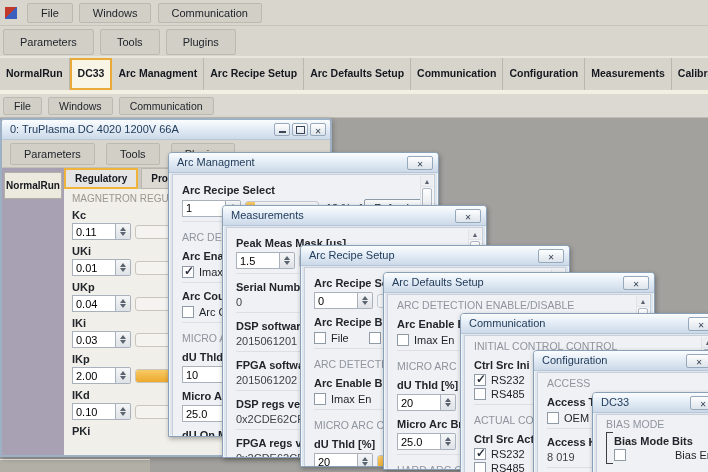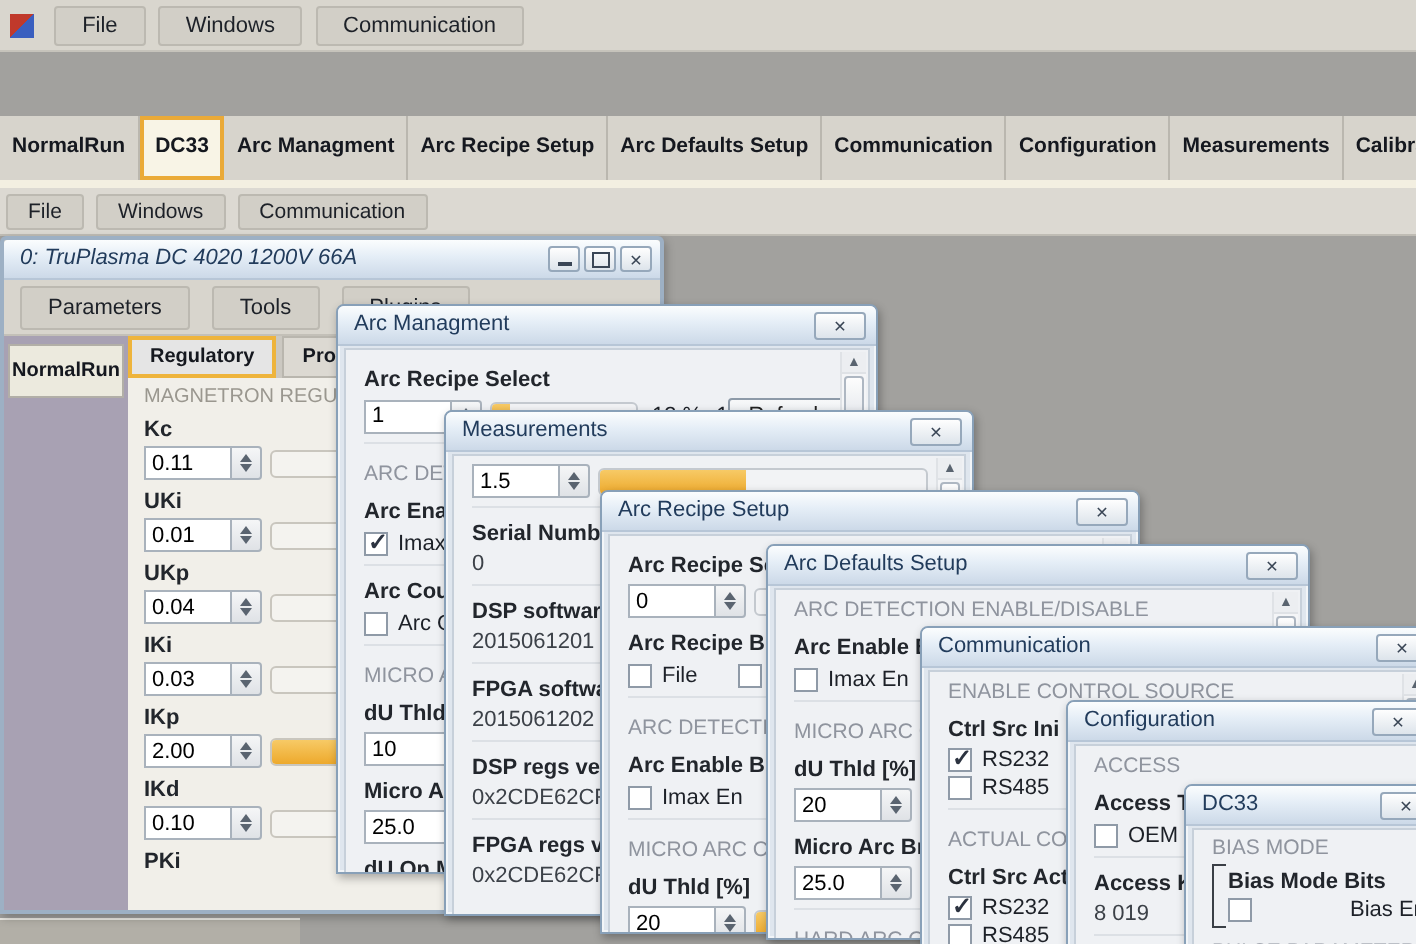--- a/index.html
+++ b/index.html
@@ -86,21 +86,21 @@
   .cb.green { background:#3fd23f; border-color:#54c554; }
   .cblabel { margin:0 6px 0 5px; white-space:nowrap; }
   .bracket { position:relative; padding:1px 0 1px 8px; margin-top:2px; }
   .bracket::before { content:""; position:absolute; left:0; top:0; bottom:0; width:6px;
         border:1px solid #3a3f46; border-right:none; }
 
   
   .devwin { position:absolute; left:0; top:118px; width:332px; height:339px;
             background:#d8d5cd; border:2px solid #9db0c4; border-radius:3px 3px 0 0;
             overflow:hidden; box-shadow:1px 2px 5px rgba(0,0,0,.25); }
-  .devwin .tbar { border-radius:2px 2px 0 0;font-style:italic; }
+  .devwin .tbar { border-radius:2px 2px 0 0; }
   .wbtns { position:absolute; top:3px; right:4px; display:flex; gap:2px; }
   .wbtn { width:16px; height:13px; background:linear-gradient(#fefefe,#dde4eb);
           border:1px solid #96a8bb; border-radius:2px; text-align:center; }
   .wbtn.min::after { content:""; display:block; width:7px; height:2px; background:#3a4656; margin:7px auto 0; }
   .wbtn.res::after { content:""; display:block; width:7px; height:6px; border:1px solid #3a4656; margin:2px auto 0; }
   .wbtn.cls::after { content:"✕"; font-size:8px; line-height:11px; color:#3a4656; }
   .devmenu { height:28px; background:#d8d5cd; border-bottom:1px solid #c3c0b8; }
   .devmenu .mbtn { height:22px; line-height:20px; margin:3px 0 0 8px; padding:0 13px; }
   .devbody { display:flex; height:288px; }
   .side { width:62px; background:#a8a1b3; padding:2px 2px 0 2px; }
@@ -124,20 +124,25 @@
 
 <div id="screen">
 
   <div class="bar1">
     <span class="appicon"></span>
     <span class="mbtn">File</span>
     <span class="mbtn">Windows</span>
     <span class="mbtn">Communication</span>
   </div>
 
+  <div class="bar2">
+    <span class="mbtn">Parameters</span>
+    <span class="mbtn">Tools</span>
+    <span class="mbtn">Plugins</span>
+  </div>
 
   <div class="tabrow">
     <div class="tab">NormalRun</div>
     <div class="tab selected">DC33</div>
     <div class="tab">Arc Managment</div>
     <div class="tab">Arc Recipe Setup</div>
     <div class="tab">Arc Defaults Setup</div>
     <div class="tab">Communication</div>
     <div class="tab">Configuration</div>
     <div class="tab">Measurements</div>
@@ -288,20 +293,21 @@
         <div class="sarr">▲</div>
         <div class="sthumb"></div>
       </div>
     </div>
   </div>
 
   <div class="fwin" style="left:222px; top:205px; width:265px; height:253px; z-index:4;">
     <div class="tbar">Measurements</div>
     <div class="xbtn"></div>
     <div class="wbody">
+      <div class="flabel">Peak Meas Mask [us]</div>
       <div class="frow">
         <input class="tinput" value="1.5" style="">
         <div class="spin"></div>
         <div class="pbar">
             <div class="pfill" style="width: 45%;"></div>
           </div>
       </div>
       <div class="sep"></div>
       <div class="flabel">Serial Number</div>
       <div class="val">0</div>
@@ -407,21 +413,21 @@
         <div class="sarr">▲</div>
         <div class="sthumb"></div>
       </div>
     </div>
   </div>
 
   <div class="fwin" style="left:460px; top:313px; width:260px; height:200px; z-index:7;">
     <div class="tbar">Communication</div>
     <div class="xbtn"></div>
     <div class="wbody">
-      <div class="sec" style="margin-top:2px;">ENABLE CONTROL SOURCE</div>
+      <div class="sec" style="margin-top:2px;">INITIAL CONTROL CONTROL</div>
       <div class="flabel">Ctrl Src Ini</div>
       <div class="cbrow" style="margin:2px 0;">
         <div class="cb checked"></div>
         <span class="cblabel" style="width:38px;">RS232</span>
         <div class="cb"></div>
       </div>
       <div class="cbrow" style="margin:2px 0;">
         <div class="cb"></div>
         <span class="cblabel">RS485</span>
       </div>

